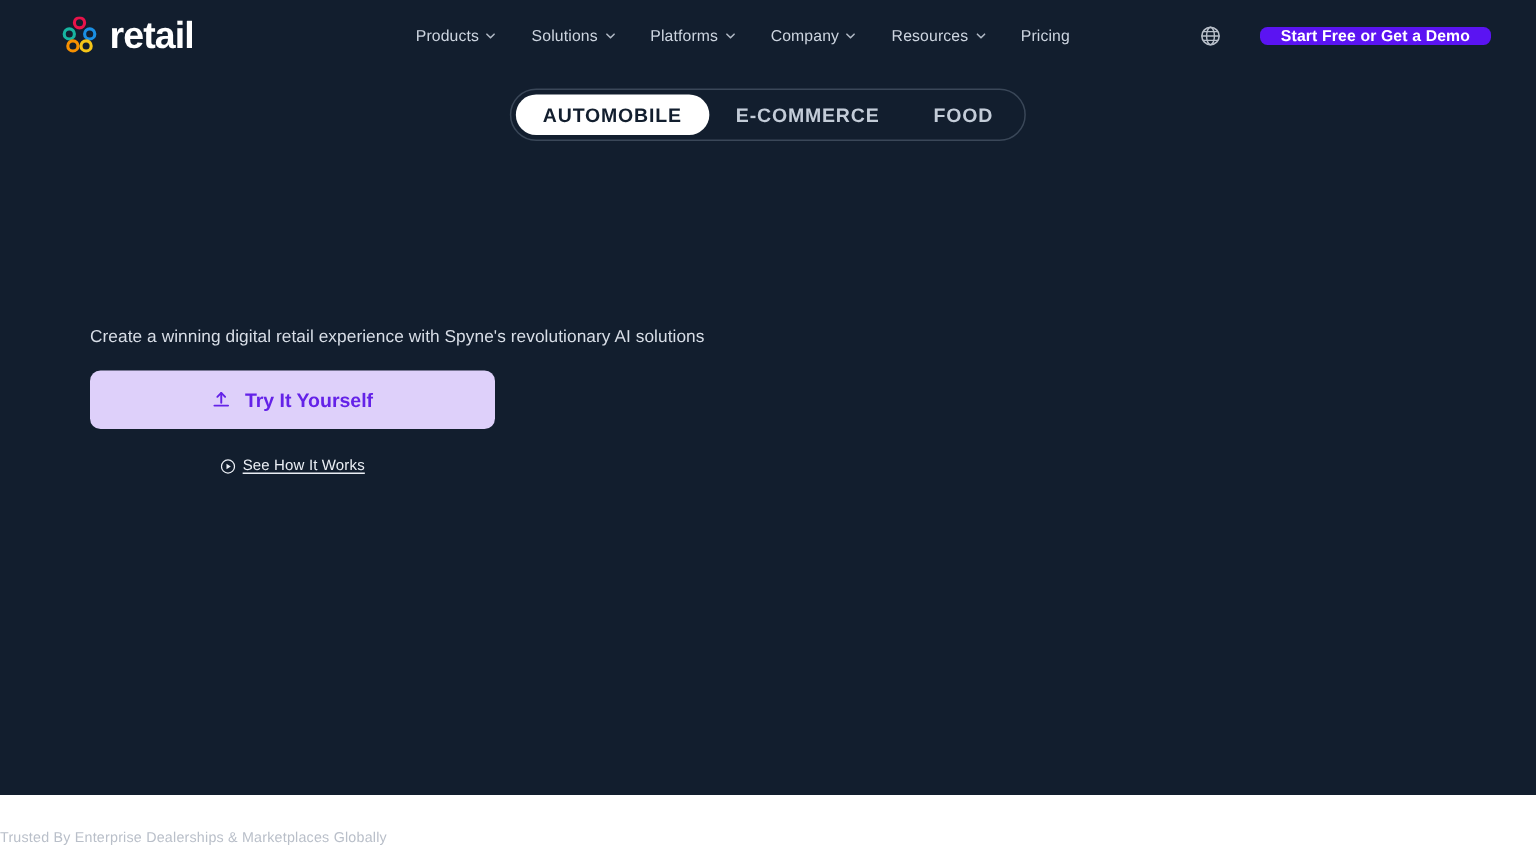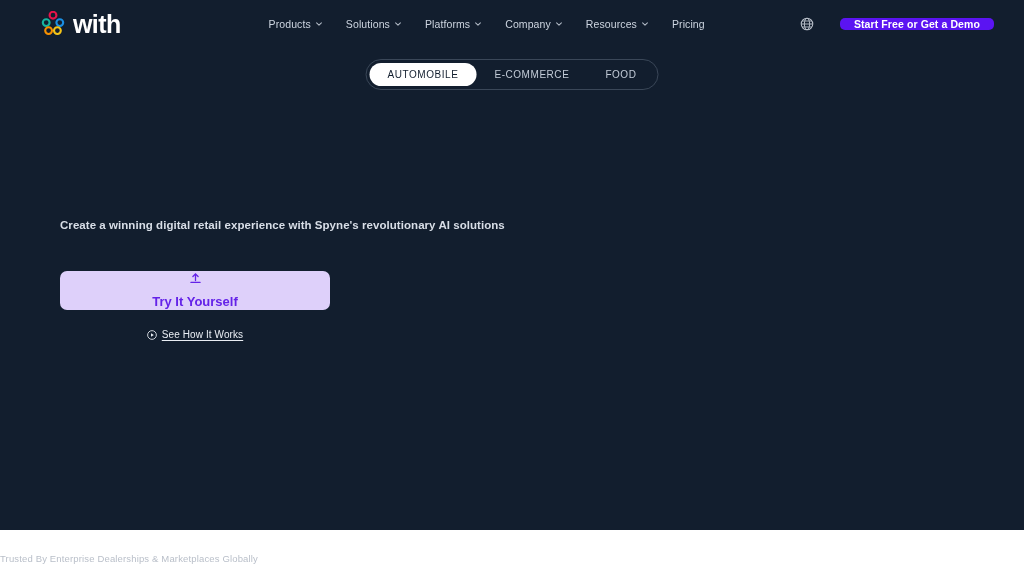--- a/index.html
+++ b/index.html
@@ -132,22 +132,22 @@
     display: flex;
     align-items: center;
     gap: 0;
     border: 1px solid #3a4758;
     border-radius: 999px;
     padding: 3px;
     background: #121e2e;
   }
 
   .seg-tab {
-    font-size: 10px;
-    font-weight: 400;
+    font-size: 13px;
+    font-weight: 700;
     letter-spacing: 0.55px;
     color: #c3ccd8;
     background: transparent;
     border: none;
     border-radius: 999px;
     padding: 6px 18px;
     cursor: pointer;
     white-space: nowrap;
     font-family: "Liberation Sans", sans-serif;
   }
@@ -172,40 +172,39 @@
     color: #ffffff;
     letter-spacing: -0.45px;
     max-width: 400px;
   }
 
   .subhead {
     margin-top: 16px;
     font-size: 11.5px;
     color: #d8dee7;
     letter-spacing: 0.05px;
-    font-weight: 700;
+    font-weight: 400;
   }
 
   .try-btn {
-    margin-top: 40px;
+    margin-top: 16px;
     width: 270px;
     height: 39px;
     background: #ded0fa;
     color: #6422e8;
     border: none;
     border-radius: 7px;
     font-size: 13px;
     font-weight: 700;
     display: flex;
     align-items: center;
     justify-content: center;
     gap: 9px;
     cursor: pointer;
     font-family: "Liberation Sans", sans-serif;
-    flex-direction: column;
   }
 
   .upload-icon { width: 13px; height: 13px; display: block; }
 
   .how-row {
     margin-top: 19px;
     width: 270px;
     display: flex;
     align-items: center;
     justify-content: center;
@@ -252,21 +251,21 @@
     <div class="header">
 
       <div class="brand">
         <svg class="logo-mark" viewBox="0 0 26 26">
           <circle cx="13" cy="4.2" r="3.4" fill="none" stroke="#e8134a" stroke-width="2.1"></circle>
           <circle cx="6.2" cy="11.6" r="3.4" fill="none" stroke="#17b5a0" stroke-width="2.1"></circle>
           <circle cx="19.8" cy="11.6" r="3.4" fill="none" stroke="#1a8fe3" stroke-width="2.1"></circle>
           <circle cx="8.6" cy="19.6" r="3.4" fill="none" stroke="#f79000" stroke-width="2.1"></circle>
           <circle cx="17.4" cy="19.6" r="3.4" fill="none" stroke="#f5c518" stroke-width="2.1"></circle>
         </svg>
-        <span class="brand-name">with</span>
+        <span class="brand-name">retail</span>
       </div>
 
       <div class="nav">
 
         <div class="nav-item">
           <span>Products</span>
           <svg class="chev" viewBox="0 0 10 10">
             <path d="M2 3.5 L5 6.5 L8 3.5" fill="none" stroke="#cdd5e0" stroke-width="1.3" stroke-linecap="round" stroke-linejoin="round"></path>
           </svg>
         </div>

